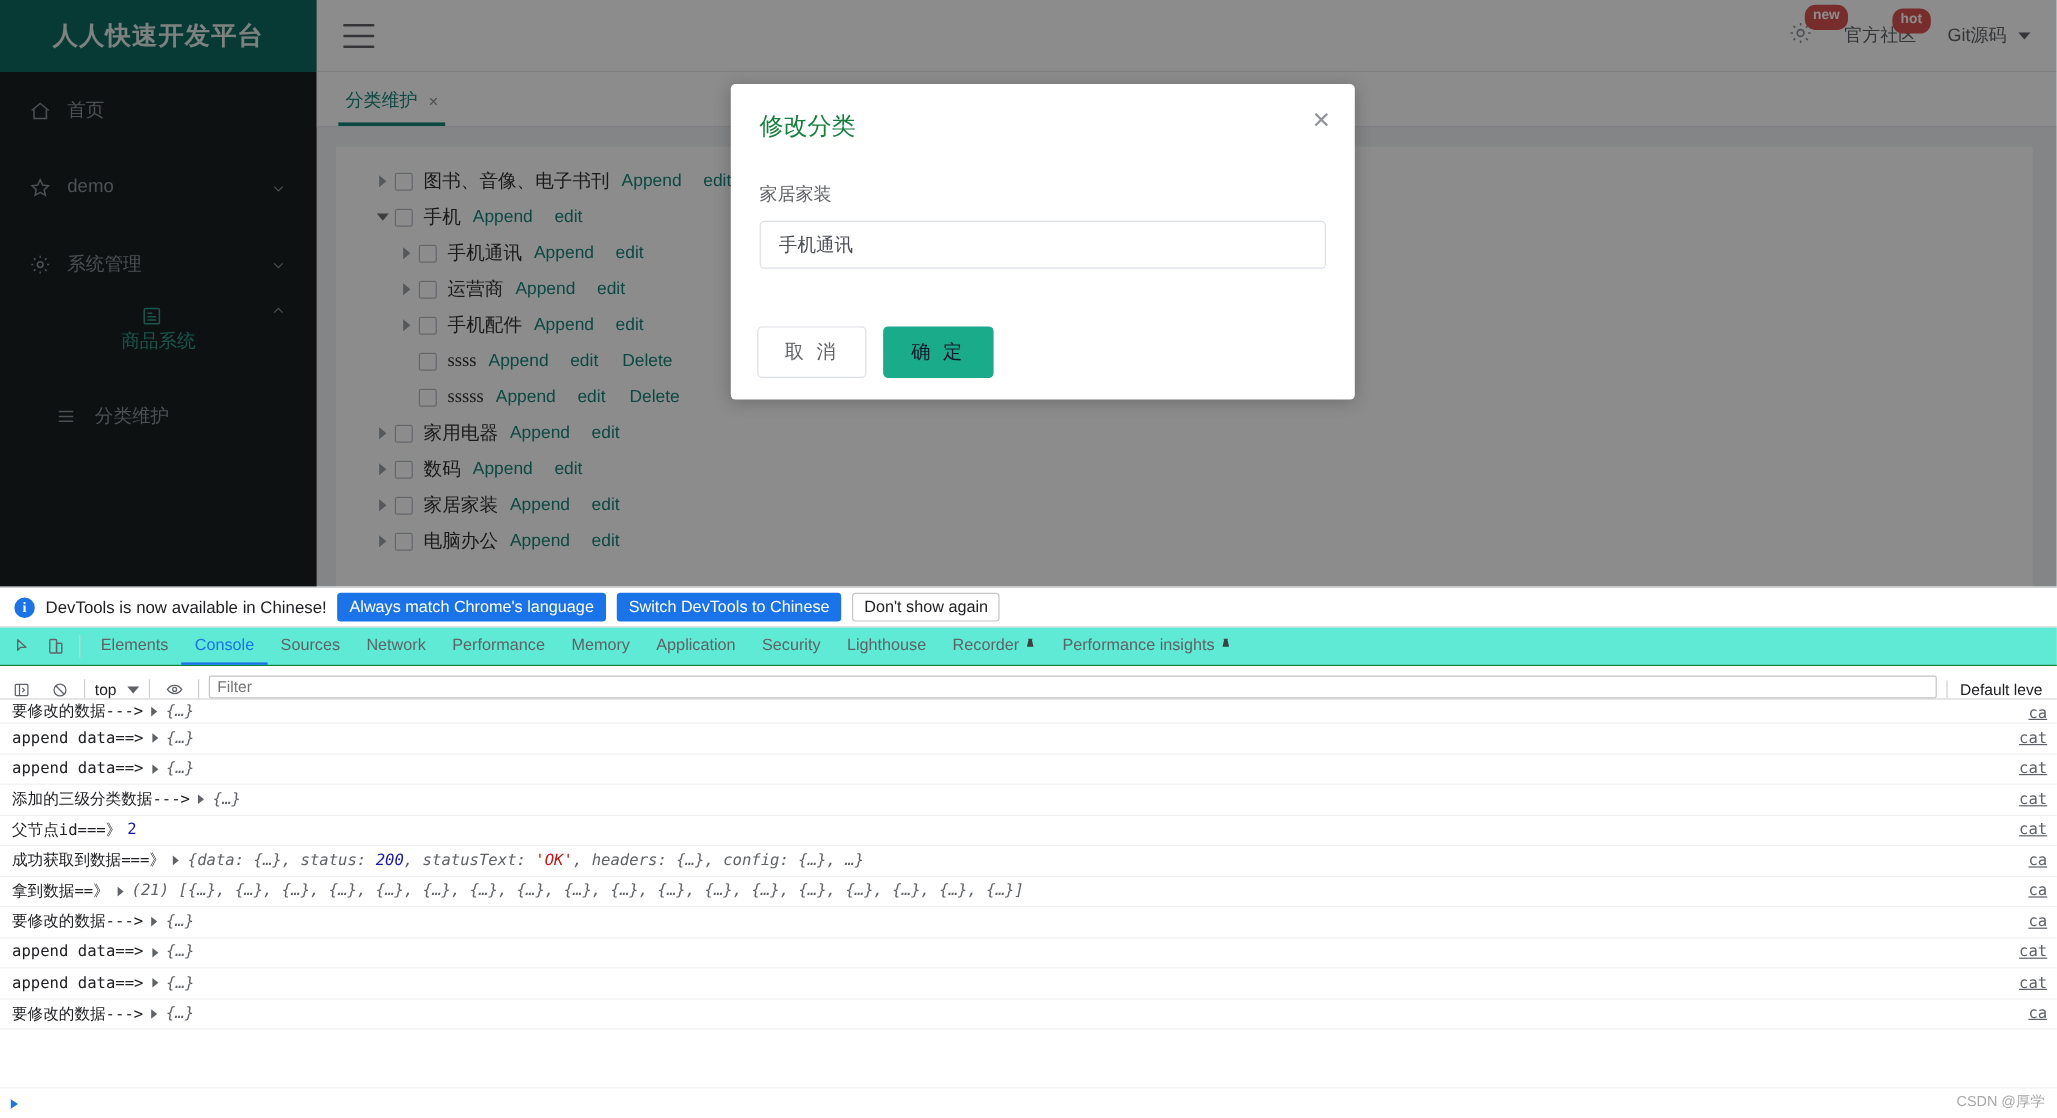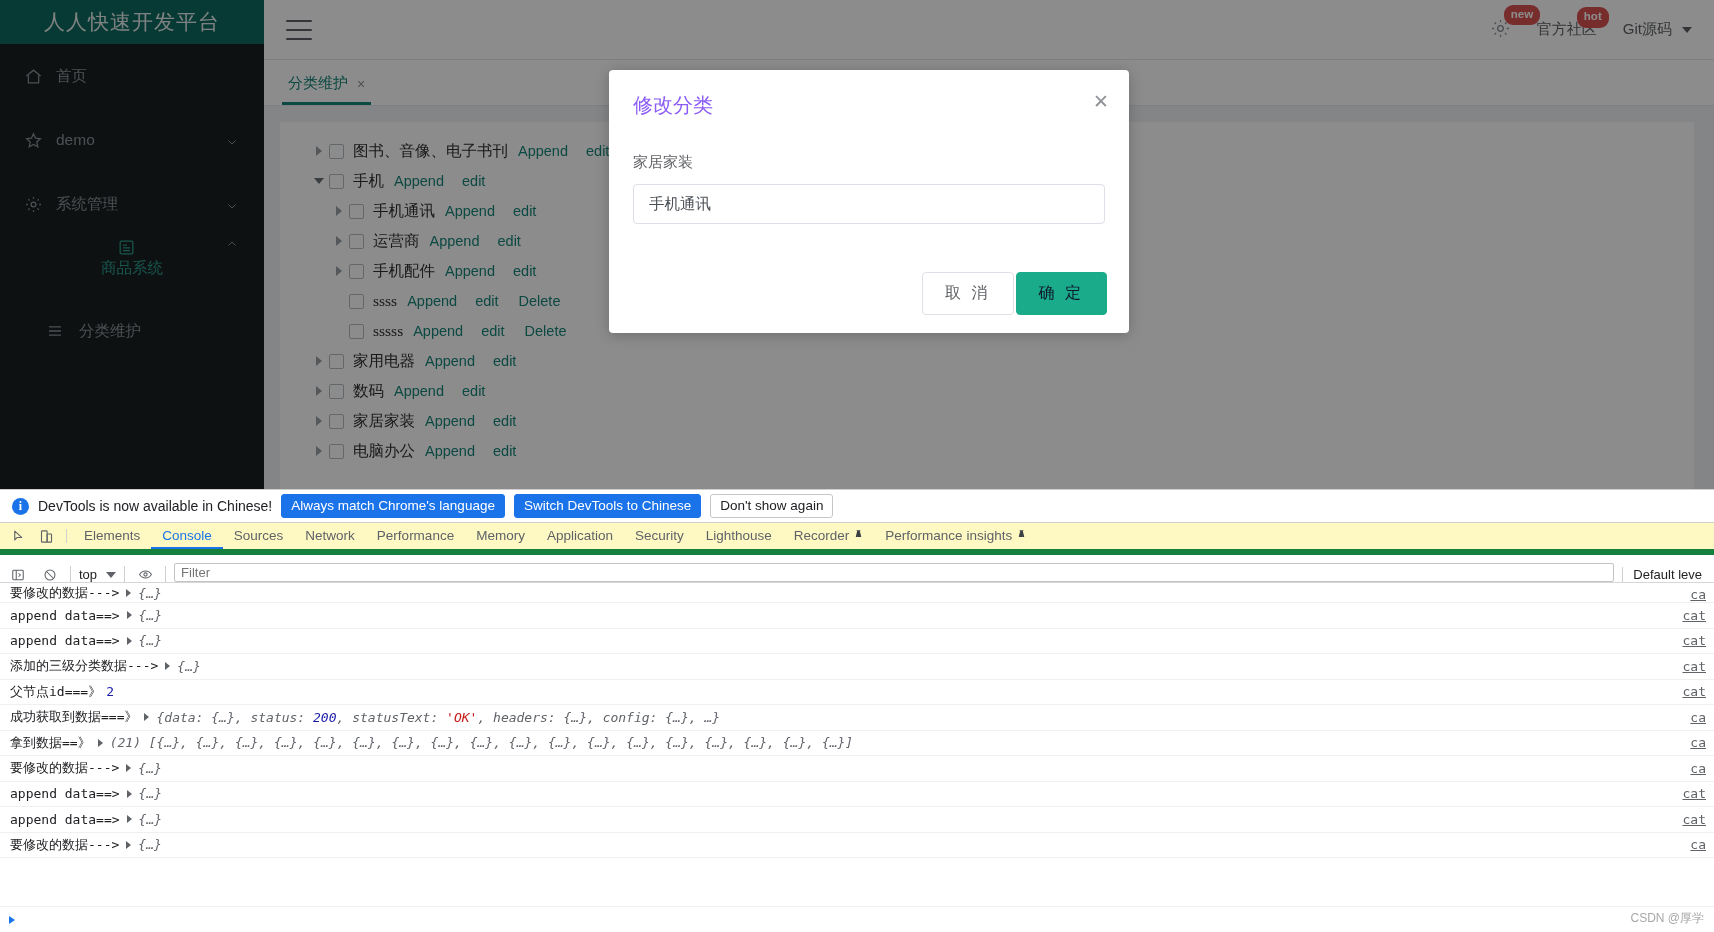--- a/index.html
+++ b/index.html
@@ -21,28 +21,28 @@
   }
 
   
   #sidebar {
     position: absolute;
     left: 0; top: 0;
     width: 264px; height: 489px;
     background: #1b1f22;
   }
   #logo {
-    height: 44px;
+    height: 60px;
     background: #0e6b5f;
     display: flex;
     align-items: center;
     justify-content: center;
     color: #e6eceb;
     font-size: 21px;
-    font-weight: normal;
+    font-weight: bold;
     letter-spacing: 1px;
   }
   .nav-item {
     height: 64px;
     display: flex;
     align-items: center;
     padding: 0 22px;
     color: #8a9296;
     font-size: 15.5px;
     position: relative;
@@ -194,21 +194,21 @@
     position: absolute;
     left: 609px; top: 70px;
     width: 520px;
     background: #ffffff;
     border-radius: 4px;
     box-shadow: 0 2px 14px rgba(0,0,0,0.22);
     padding: 22px 22px 18px 22px;
   }
   #dialog-title {
     font-size: 20px;
-    color: #8b5cf6;
+    color: #15803d;
     padding-left: 2px;
   }
   #dialog-close {
     position: absolute;
     right: 20px; top: 22px;
     font-size: 19px;
     color: #909399;
     line-height: 1;
     cursor: pointer;
   }
@@ -225,22 +225,21 @@
     border-radius: 4px;
     padding: 0 15px;
     font-size: 15.5px;
     color: #4a4f55;
     font-family: "Liberation Sans", "DejaVu Sans", sans-serif;
     outline: none;
     background: #fff;
   }
   #dialog-footer {
     display: flex;
-    justify-content: flex-end;
-    gap: 2px;
+    gap: 14px;
     padding-top: 48px;
   }
   .dbtn {
     font-size: 16px;
     border-radius: 4px;
     padding: 10px 22px;
     cursor: pointer;
     letter-spacing: 3px;
     font-family: "Liberation Sans", "DejaVu Sans", sans-serif;
   }
@@ -285,22 +284,22 @@
     cursor: pointer;
     white-space: nowrap;
   }
   .nb.primary { background: #1a73e8; color: #fff; border: 1px solid #1a73e8; }
   .nb.ghost { background: #fff; color: #202124; border: 1px solid #c6c6c6; }
 
   #dt-tabs {
     height: 32px;
     display: flex;
     align-items: stretch;
-    border-bottom: 6px solid #15803d;
-    background: #fef9c3;
+    border-bottom: 1px solid #15803d;
+    background: #5eead4;
     padding-left: 4px;
   }
   .dt-toolicon {
     width: 28px;
     display: flex; align-items: center; justify-content: center;
     cursor: pointer;
   }
   .dt-sep { width: 1px; background: #d0d0d0; margin: 6px 6px; }
   .dt-tab {
     display: flex;

